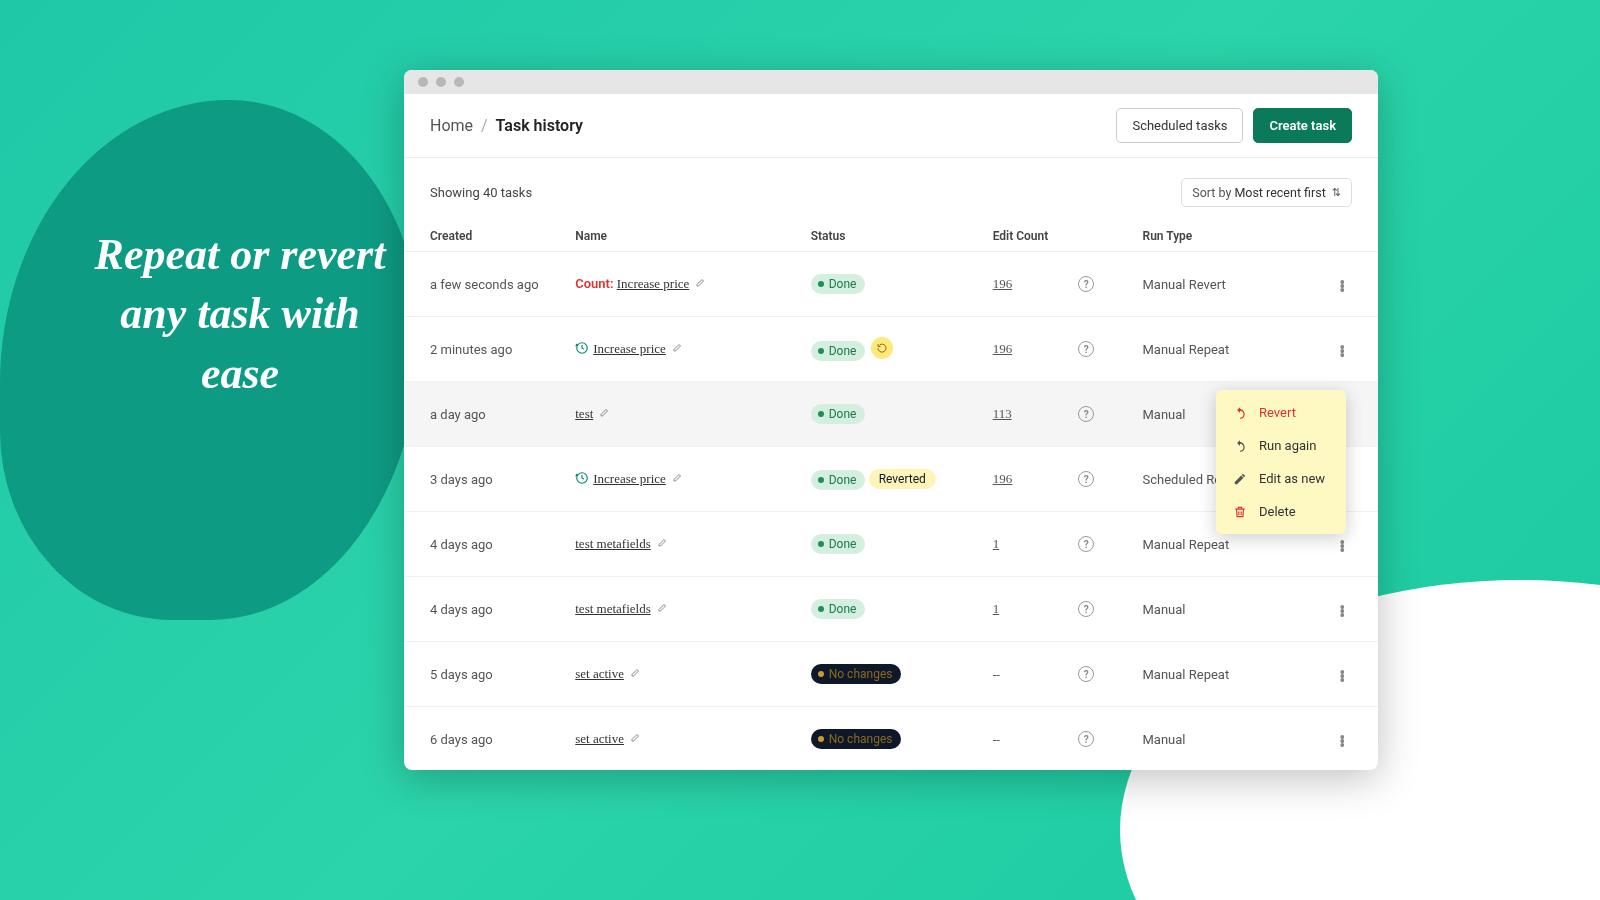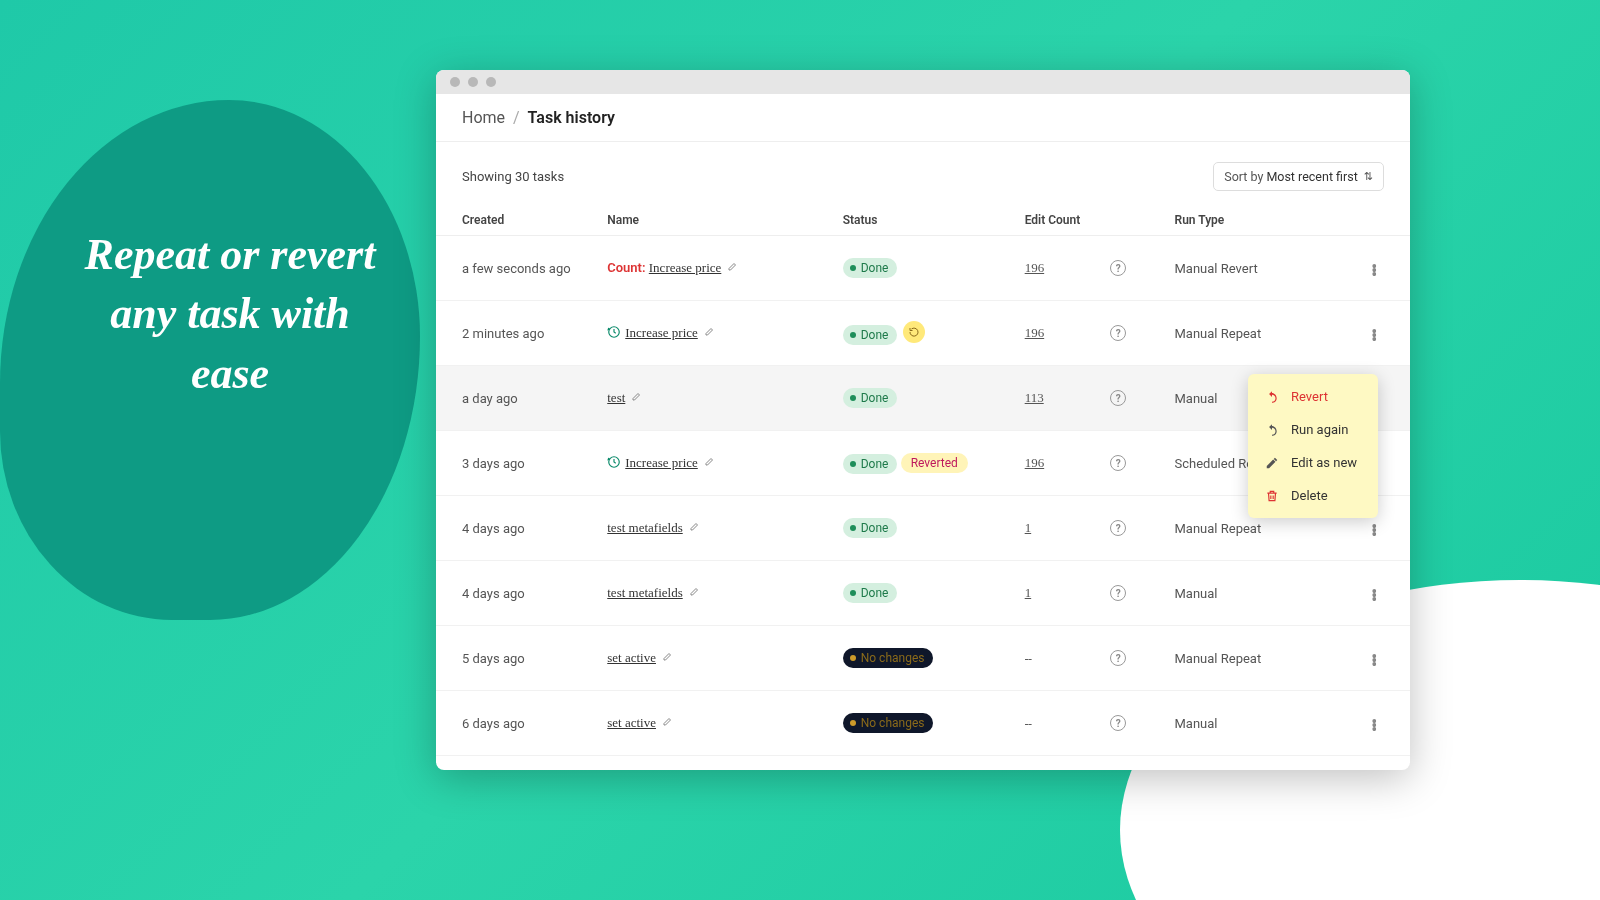--- a/index.html
+++ b/index.html
@@ -1,20 +1,20 @@
 <!DOCTYPE html>
 <html><head>
 <meta charset="utf-8">
 <style>
 * { margin:0; padding:0; box-sizing:border-box; font-family:-apple-system,BlinkMacSystemFont,'Segoe UI',Roboto,sans-serif; }
 body { width:1600px; height:900px; overflow:hidden; background:linear-gradient(135deg,#1fc9a8 0%,#2bd4aa 50%,#1ac9a0 100%); position:relative; }
 .bg-blob { position:absolute; width:420px; height:520px; left:0px; top:100px; background:#0e9b84; border-radius:60% 50% 55% 45% / 60% 50% 60% 40%; }
 .bg-white-curve { position:absolute; width:800px; height:500px; right:-320px; bottom:-180px; background:#fff; border-radius:50%; }
-.hero { position:absolute; left:70px; top:225px; width:320px; color:#fff; font-weight:700; font-style:italic; font-size:44px; line-height:1.35; text-align:center; font-family:Georgia,'Times New Roman',serif; }
-.window { position:absolute; left:436px; top:70px; width:974px; height:700px; background:#fff; border-radius:8px; box-shadow:0 8px 40px rgba(0,0,0,.25); overflow:hidden; display:flex; flex-direction:column; }
+.hero { position:absolute; left:80px; top:225px; width:320px; color:#fff; font-weight:700; font-style:italic; font-size:44px; line-height:1.35; text-align:center; font-family:Georgia,'Times New Roman',serif; }
+.window { position:absolute; left:404px; top:70px; width:974px; height:700px; background:#fff; border-radius:8px; box-shadow:0 8px 40px rgba(0,0,0,.25); overflow:hidden; display:flex; flex-direction:column; }
 .titlebar { height:24px; background:#e6e6e6; display:flex; align-items:center; padding-left:14px; gap:8px; }
 .dot { width:10px; height:10px; border-radius:50%; background:#b8b8b8; }
 .header { display:flex; align-items:center; justify-content:space-between; padding:14px 26px 14px 26px; border-bottom:1px solid #eee; }
 .breadcrumb { font-size:16px; color:#333; }
 .breadcrumb a { color:#555; text-decoration:none; }
 .breadcrumb .sep { color:#aaa; margin:0 4px; }
 .breadcrumb .current { font-weight:600; color:#222; }
 .header-buttons { display:flex; gap:10px; }
 .btn { border-radius:5px; font-size:13px; padding:9px 15px; cursor:pointer; border:1px solid #ccc; background:#fff; color:#333; }
 .btn.primary { background:#0a7a5a; color:#fff; border-color:#0a7a5a; font-weight:600; }
@@ -35,21 +35,21 @@
 .task-name { color:#333; text-decoration:underline; font-weight:500;font-family:Liberation Serif, serif; }
 .revert-prefix { color:#d33; font-weight:600; }
 .clock-ic { display:inline-block; width:14px; height:14px; vertical-align:-2px; margin-right:4px; }
 .clock-ic svg { width:14px; height:14px; stroke:#0a8a6a; fill:none; stroke-width:2; }
 .edit-ic { display:inline-block; margin-left:6px; cursor:pointer; color:#888; }
 .edit-ic svg { width:12px; height:12px; stroke:#888; fill:none; stroke-width:2; }
 .badge { display:inline-flex; align-items:center; font-size:12px; padding:3px 9px 3px 7px; border-radius:11px; gap:5px; }
 .badge .d { width:6px; height:6px; border-radius:50%; }
 .b-done { background:#d4efdf; color:#1e7a4a; } .b-done .d{background:#1e8e5a;}
 .b-nochange { background:#0f172a; color:#8a6a1a; } .b-nochange .d{background:#cc9a2a;}
-.b-reverted { background:#fff4b8; color:#be185d; padding:3px 10px; }
+.b-reverted { background:#fff4b8; color:#0f172a; padding:3px 10px; }
 .revert-ic { display:inline-flex; align-items:center; justify-content:center; width:22px; height:22px; background:#ffe97a; border-radius:50%; margin-left:6px; }
 .revert-ic svg { width:12px; height:12px; stroke:#8a6a1a; fill:none; stroke-width:2; }
 .edit-count { text-decoration:underline; color:#555;font-family:Liberation Serif, serif; }
 .help-ic { color:#888; display:inline-flex; width:16px; height:16px; border:1.5px solid #999; border-radius:50%; align-items:center; justify-content:center; font-size:10px; font-weight:700; cursor:pointer; }
 .kebab { color:#888; cursor:pointer; font-size:18px; line-height:10px; padding:4px 8px; letter-spacing:0; }
 .kebab span{display:block;height:4px;}
 .dropdown { position:absolute; right:32px; top:232px; width:130px; background:#fef9c3; border-radius:6px; box-shadow:0 4px 18px rgba(0,0,0,.2); padding:6px 0; z-index:20; }
 .dropdown-item { display:flex; align-items:center; gap:12px; padding:9px 16px; font-size:13px; color:#333; cursor:pointer; }
 .dropdown-item.danger { color:#d33; }
 .dropdown-item .mi { width:15px; display:flex; justify-content:center; }
@@ -68,25 +68,29 @@
     <div class="dot"></div>
     <div class="dot"></div>
   </div>
 
   <div class="header">
     <div class="breadcrumb">
       <a>Home</a>
       <span class="sep">/</span>
       <span class="current">Task history</span>
     </div>
+    <div class="header-buttons">
+      <button class="btn">Scheduled tasks</button>
+      <button class="btn primary">Create task</button>
+    </div>
   </div>
 
   <div class="body">
     <div class="toolbar">
-      <div class="showing">Showing 30 tasks</div>
+      <div class="showing">Showing 40 tasks</div>
       <div class="sort">
         <span>Sort by</span>
         <span class="val">Most recent first</span>
         <span class="caret">⇅</span>
       </div>
     </div>
 
     <table>
       <thead>
           <tr>

